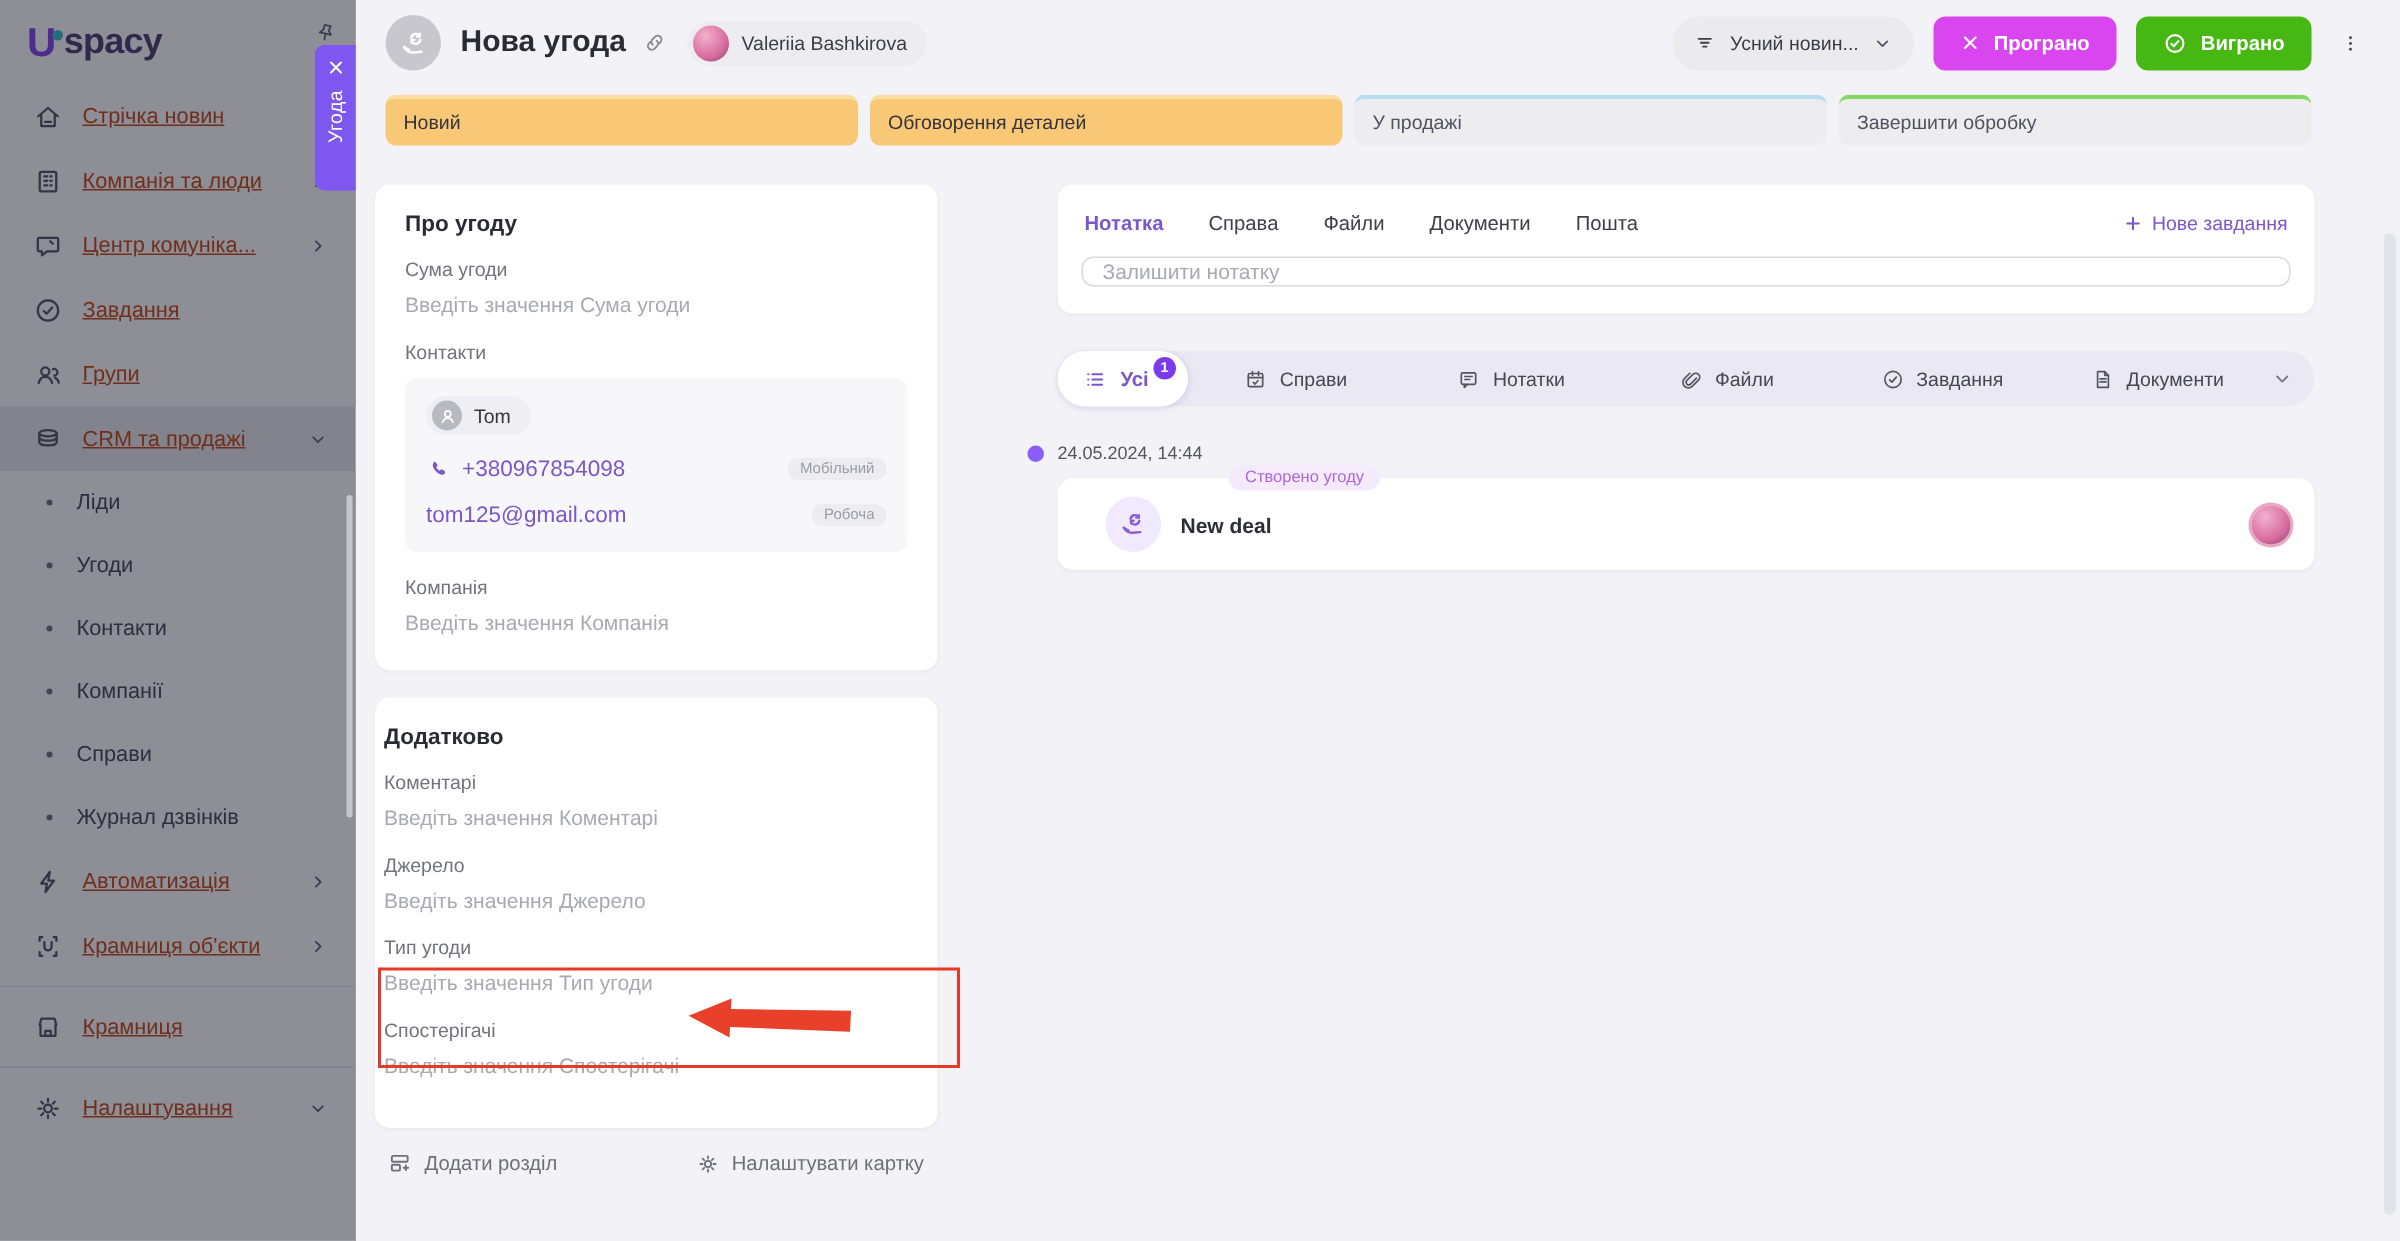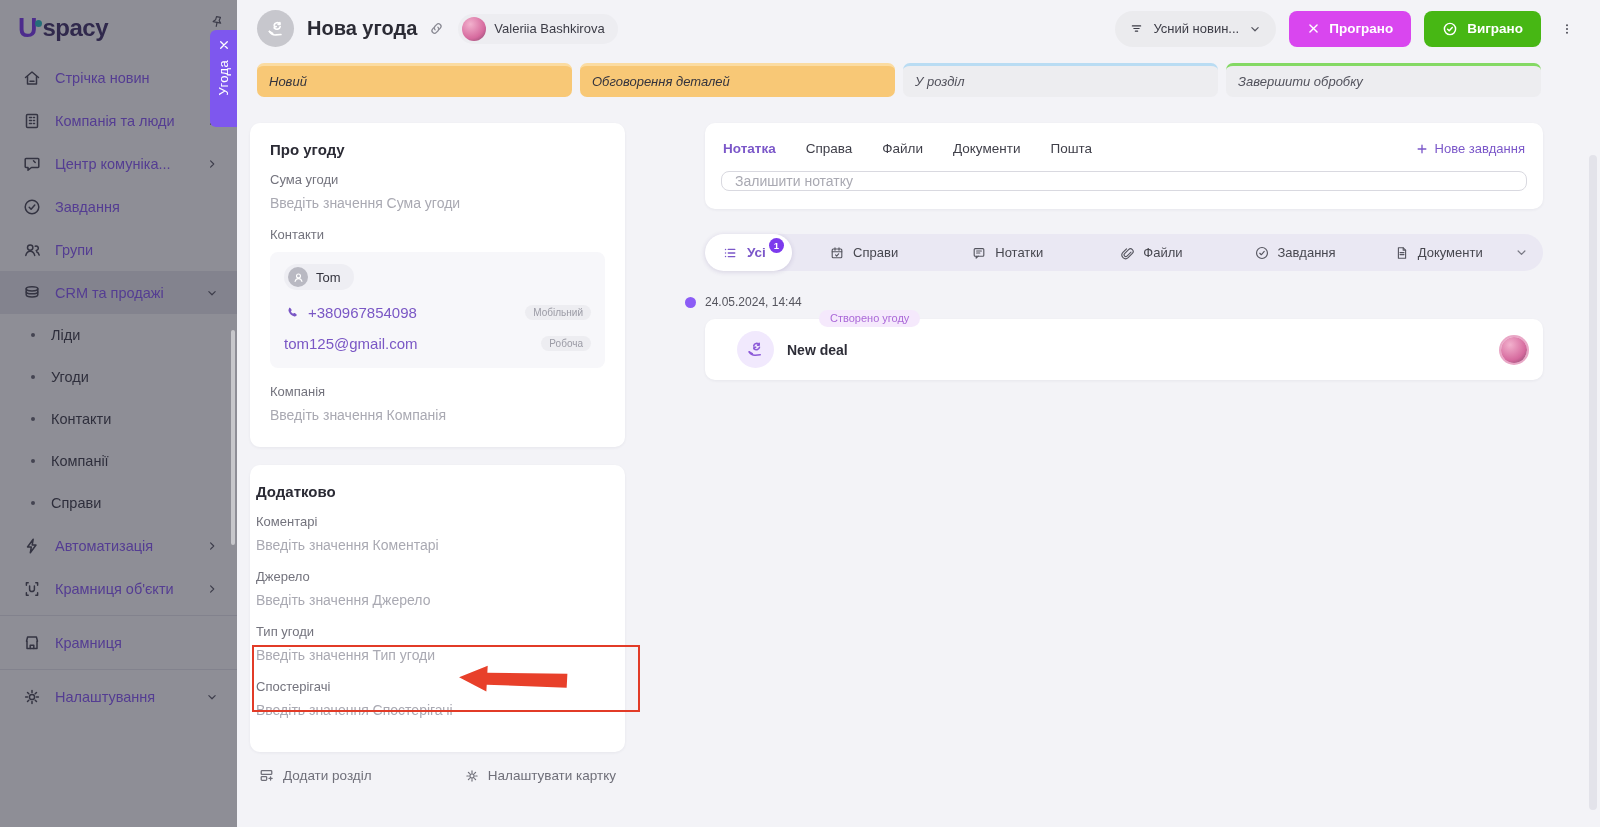--- a/index.html
+++ b/index.html
@@ -8,21 +8,21 @@
   svg.ic { display:block; }
 
   
   .sidebar { position:fixed; left:0; top:0; width:237px; height:827px; background:#ffffff; z-index:1; }
   .sidebar-overlay { position:absolute; inset:0; background:rgba(30,29,45,0.5); z-index:6; pointer-events:none; }
   .logo-row { height:56px; display:flex; align-items:center; padding:0 18px; position:relative; }
   .logo-u { font-size:27px; font-weight:800; color:#7c3aed; letter-spacing:-1px; }
   .logo-dot { width:7px; height:7px; border-radius:50%; background:#2bbfc4; margin:-10px 1px 0 -2px; }
   .logo-text { font-size:24px; font-weight:700; color:#43346b; letter-spacing:-0.5px; }
   .pin { position:absolute; right:12px; top:14px; color:#5a5a66; transform:rotate(12deg); }
-  .nav-item { height:43px; display:flex; align-items:center; padding:0 18px 0 22px; font-size:14.5px; color:#8b5cf6; cursor:pointer; }
+  .nav-item { height:43px; display:flex; align-items:center; padding:0 18px 0 22px; font-size:14.5px; color:#c2410c; cursor:pointer;text-decoration:underline; }
   .nav-item .ico { width:20px; margin-right:13px; color:#4a4a56; flex:0 0 auto; }
   .nav-item .chev { margin-left:auto; color:#5c5c68; }
   .nav-item.active { background:#e9e9ef; }
   .sub-item { height:42px; display:flex; align-items:center; padding-left:31px; font-size:14.5px; color:#3f3f4a; cursor:pointer; }
   .bullet { width:4px; height:4px; border-radius:50%; background:#6a6a75; margin-right:16px; }
   .nav-divider { border-top:1px solid #e7e7ec; margin:5px 0; }
   .side-scroll { position:absolute; right:2px; top:330px; width:4px; height:215px; border-radius:2px; background:rgba(255,255,255,0.5); z-index:7; }
 
   
   .main { margin-left:237px; height:827px; position:relative; background:#f3f3f7; }
@@ -36,21 +36,21 @@
   .owner-chip { margin-left:13px; display:flex; align-items:center; gap:8px; background:#ededf1; border-radius:16px; padding:3px 13px 3px 4px; font-size:13px; color:#3c3c46; cursor:pointer; }
   .owner-avatar { width:24px; height:24px; border-radius:50%; background:radial-gradient(circle at 35% 30%, #f2b1cd, #d66a9e 62%, #7e4468); }
   .header-right { margin-left:auto; display:flex; align-items:center; gap:13px; }
   .pipeline-chip { background:#ebebee; border-radius:18px; height:36px; display:flex; align-items:center; gap:9px; padding:0 14px; font-size:13px; color:#3c3c46; cursor:pointer; }
   .pipeline-chip .cv { color:#55555f; }
   .btn { height:36px; border:none; border-radius:8px; color:#fff; font-size:13.5px; font-weight:600; display:flex; align-items:center; gap:9px; padding:0 18px; cursor:pointer; font-family:inherit; }
   .btn-lost { background:#d946ef; }
   .btn-won { background:#47b714; }
   .kebab { padding:4px 6px; cursor:pointer; color:#4a4a55; }
 
-  .stages { display:flex; gap:8px; margin:16px 59px 0 20px;font-style:italic; }
+  .stages { display:flex; gap:8px; margin:16px 59px 0 20px; }
   .stage { flex:1; height:34px; border-radius:7px; display:flex; align-items:center; padding-left:12px; font-size:13px; border-top:3px solid transparent; cursor:pointer; }
   .stage.done { background:#f8c876; border-top-color:#fbdca2; color:#33333d; }
   .stage.next-blue { background:#ededf0; border-top-color:#b9dcf3; color:#52525c; }
   .stage.next-green { background:#ededf0; border-top-color:#84d964; color:#52525c; }
 
   .content-row { display:flex; margin-top:26px; padding-left:13px; }
   .card { background:#fff; border-radius:10px; box-shadow:0 1px 3px rgba(30,30,60,0.06); }
 
   
   .left-col { width:375px; position:relative; flex:0 0 auto; }
@@ -203,20 +203,24 @@
       <span class="bullet"></span>
       <span>Контакти</span>
     </div>
   <div class="sub-item">
       <span class="bullet"></span>
       <span>Компанії</span>
     </div>
   <div class="sub-item">
       <span class="bullet"></span>
       <span>Справи</span>
+    </div>
+  <div class="sub-item">
+      <span class="bullet"></span>
+      <span>Журнал дзвінків</span>
     </div>
 
   <div class="nav-item">
     <span class="ico">
         <svg class="ic" width="20" height="20" viewBox="0 0 20 20" fill="none" stroke="currentColor" stroke-width="1.5" stroke-linecap="round" stroke-linejoin="round">
           <path d="M11.2 3.2 5.5 11h3.8l-1 5.8L14 9h-3.8z"></path>
         </svg>
       </span>
     <span>Автоматизація</span>
     <span class="chev">
@@ -338,21 +342,21 @@
   </div>
 
   <div class="stages">
     <div class="stage done">
         <span>Новий</span>
       </div>
     <div class="stage done">
         <span>Обговорення деталей</span>
       </div>
     <div class="stage next-blue">
-        <span>У розділ</span>
+        <span>У продажі</span>
       </div>
     <div class="stage next-green">
         <span>Завершити обробку</span>
       </div>
   </div>
 
   <div class="content-row">
 
     <div class="left-col">
       <div class="card about-card">

